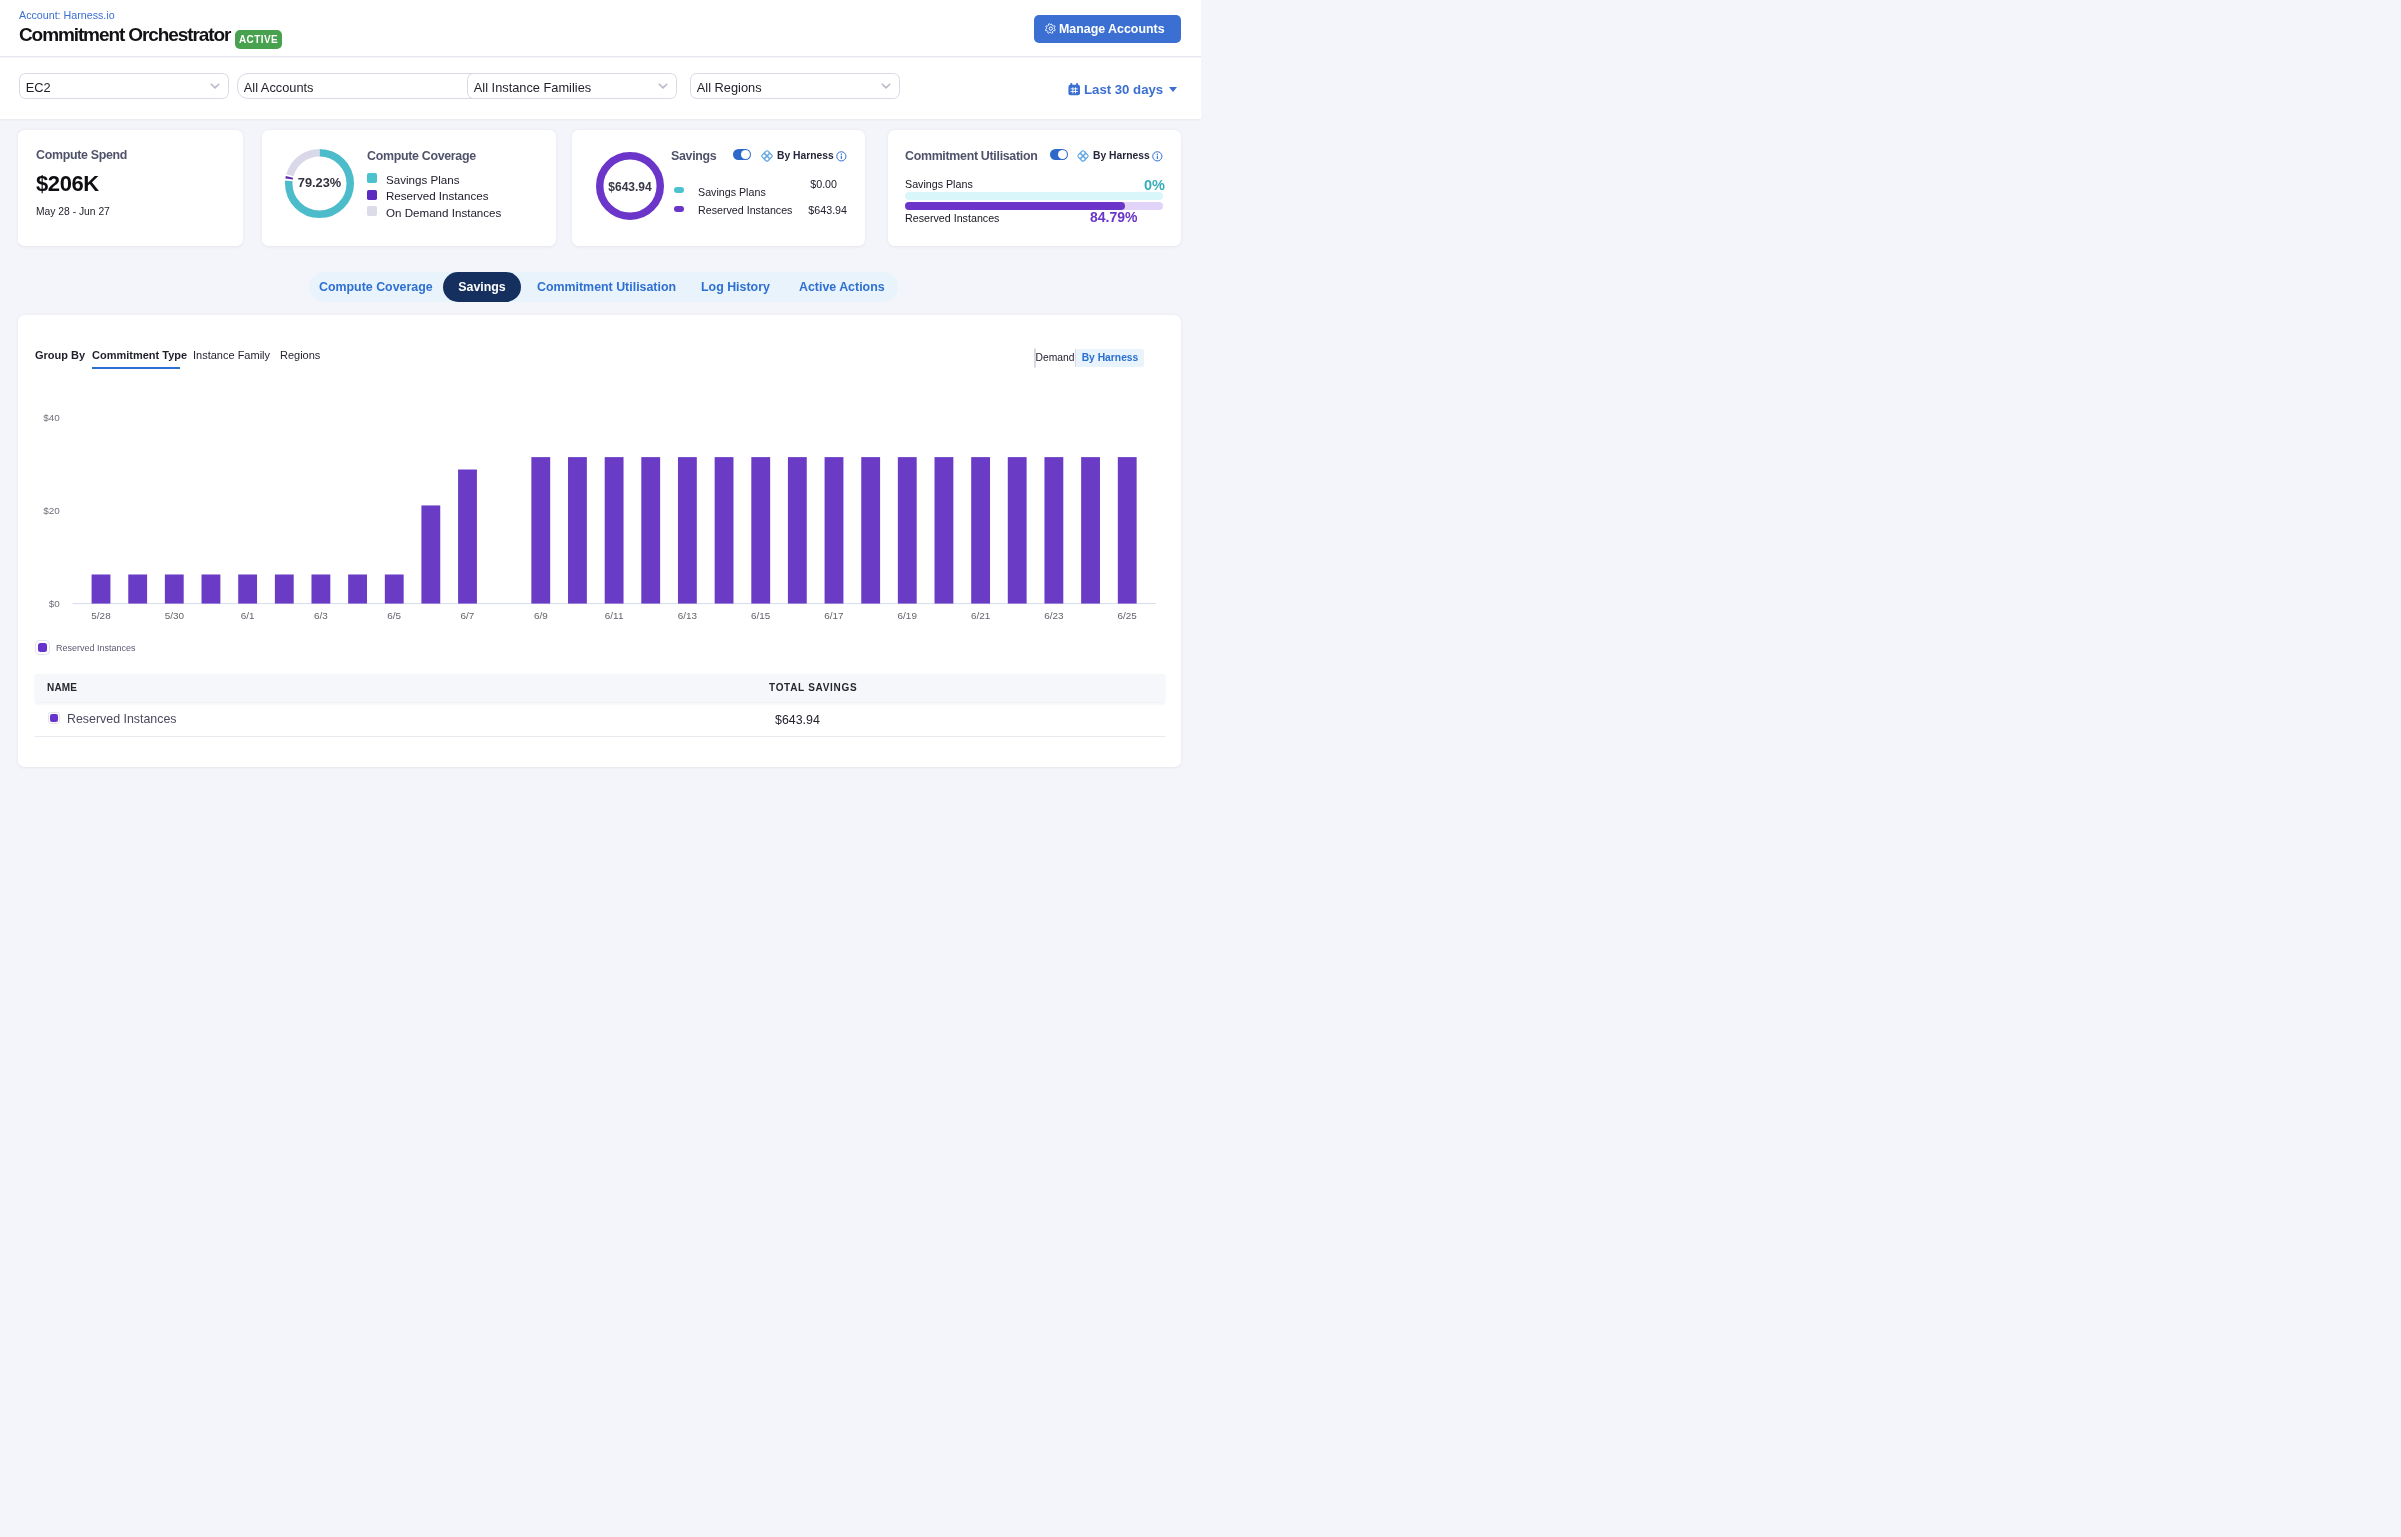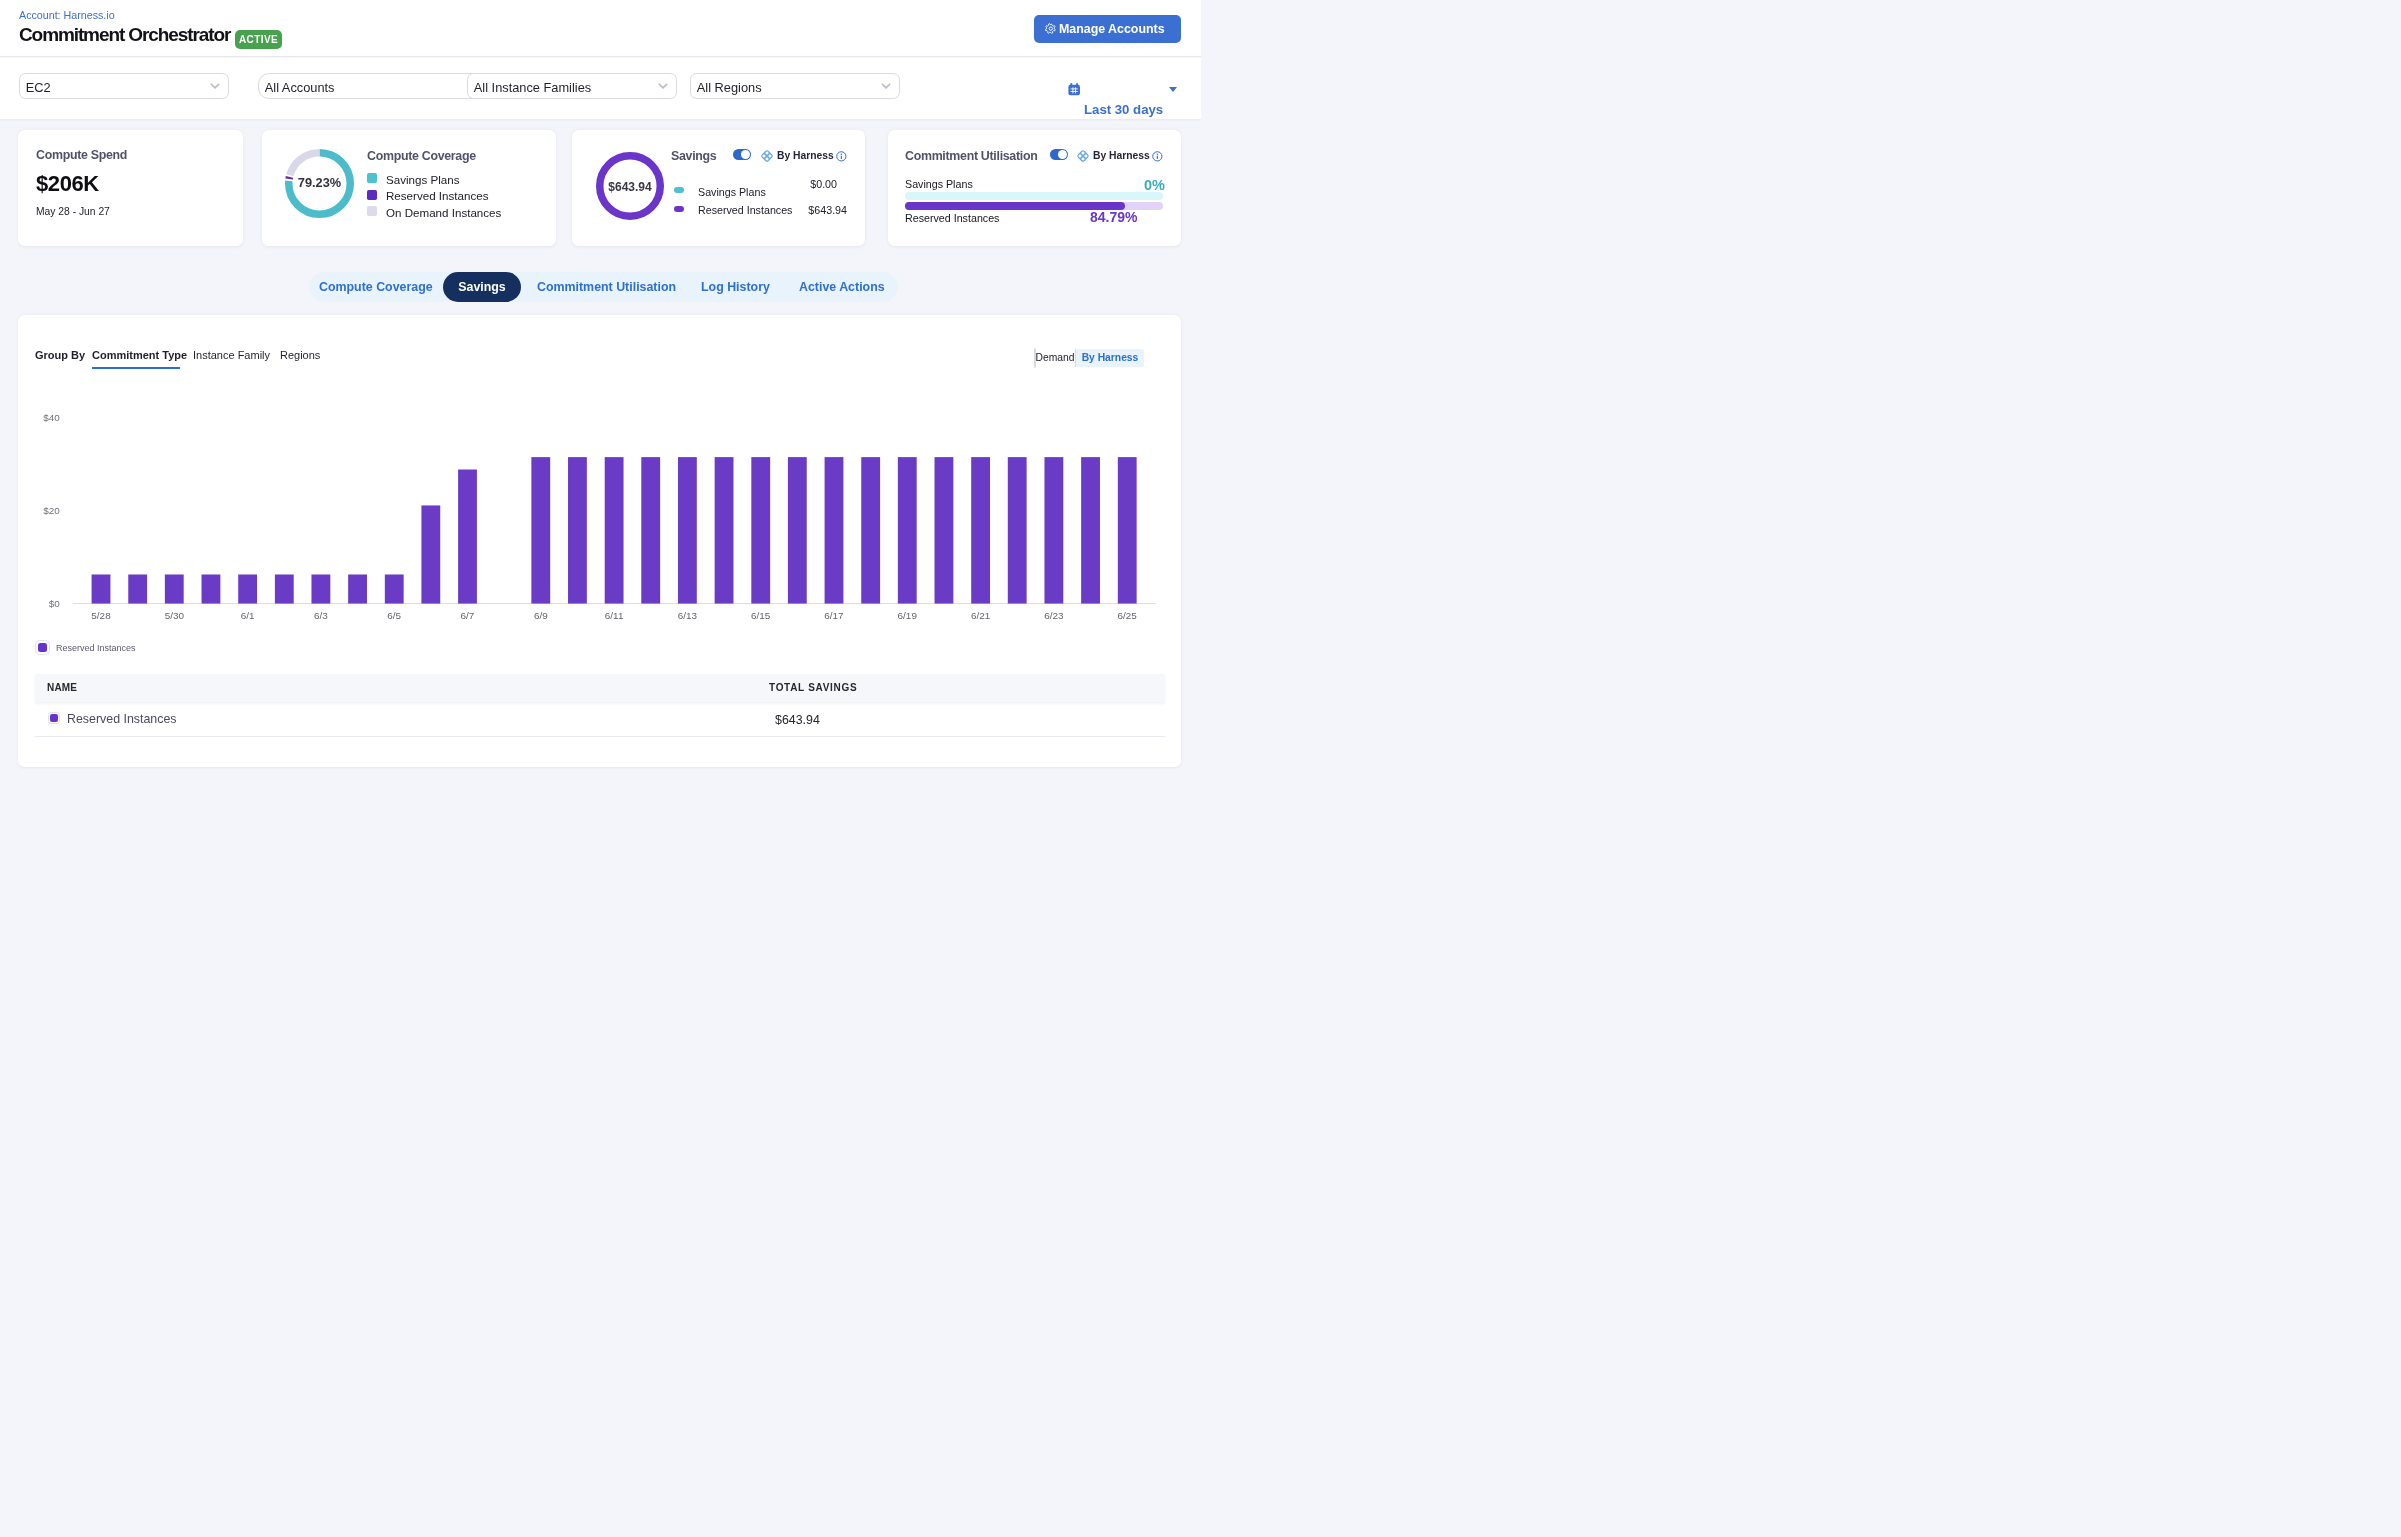--- a/index.html
+++ b/index.html
@@ -13,21 +13,21 @@
   .title { position:absolute; left:19px; top:24px; font-size:19px; font-weight:700; color:#121217; letter-spacing:-1.1px; }
   .badge { position:absolute; left:235px; top:30px; width:47px; height:19px; background:#47a14e; border-radius:5px; color:#fff; font-size:10px; font-weight:700; text-align:center; line-height:19px; letter-spacing:0.4px; }
   .managebtn { position:absolute; left:1034px; top:15px; width:147px; height:28px; background:#3b70d2; border-radius:5px; color:#fff; font-size:12.4px; font-weight:700; }
   .managebtn span { position:absolute; left:25px; top:6.6px; }
 
   
   .fbar { position:absolute; left:0; top:58px; width:1201px; height:61px; background:#fff; box-shadow:0 0.8px 1.7px rgba(40,41,61,.06); }
   .sel { position:absolute; top:73px; height:26.4px; border:0.8px solid #d9dae6; border-radius:6.6px; background:#fff; font-size:12.8px; color:#1f2028; }
   .sel .lbl { position:absolute; left:5.8px; top:5.8px; }
   .sel svg { position:absolute; right:8.3px; top:9px; }
-  .last30 { position:absolute; top:82px; left:1084px; font-size:13.2px; font-weight:700; color:#3b6fd2;margin-top:20px; }
+  .last30 { position:absolute; top:82px; left:1084px; font-size:13.2px; font-weight:700; color:#3b6fd2; }
   .caret { position:absolute; left:1169px; top:87px; width:0; height:0; border-left:4.5px solid transparent; border-right:4.5px solid transparent; border-top:5.4px solid #3b6fd2; }
 
   
   .card { position:absolute; top:130px; height:116px; background:#fff; border-radius:6.6px; box-shadow:0 0.8px 3.3px rgba(40,41,61,.07); }
   .ctitle { position:absolute; font-size:12.4px; font-weight:700; color:#50526a; letter-spacing:-0.3px; }
 
   
   .tabbar { position:absolute; left:309px; top:272px; width:589px; height:30px; background:#e9f3fb; border-radius:15px; }
   .tab { position:absolute; height:30px; line-height:30px; font-size:12.4px; font-weight:700; color:#2e6fd2; }
   .tgl { width:18px; height:11px; background:#2e68c8; border-radius:5.8px; }
@@ -61,21 +61,21 @@
     <span>Manage Accounts</span>
   </div>
 
   <div class="fbar"></div>
   <div class="sel" style="left:19px; width:210px;">
       <span class="lbl">EC2</span>
     <svg width="10" height="6.6" viewBox="0 0 12 8">
         <polyline points="1.5,1.5 6,6 10.5,1.5" fill="none" stroke="#b9bcc9" stroke-width="2" stroke-linecap="round" stroke-linejoin="round"></polyline>
       </svg>
   </div>
-  <div class="sel" style="left:258px; width:250px;border-radius:11px;">
+  <div class="sel" style="left:237px; width:250px;border-radius:11px;">
       <span class="lbl">All Accounts</span>
     <svg width="10" height="6.6" viewBox="0 0 12 8">
         <polyline points="1.5,1.5 6,6 10.5,1.5" fill="none" stroke="#b9bcc9" stroke-width="2" stroke-linecap="round" stroke-linejoin="round"></polyline>
       </svg>
   </div>
   <div class="sel" style="left:467px; width:210px;">
       <span class="lbl">All Instance Families</span>
     <svg width="10" height="6.6" viewBox="0 0 12 8">
         <polyline points="1.5,1.5 6,6 10.5,1.5" fill="none" stroke="#b9bcc9" stroke-width="2" stroke-linecap="round" stroke-linejoin="round"></polyline>
       </svg>

